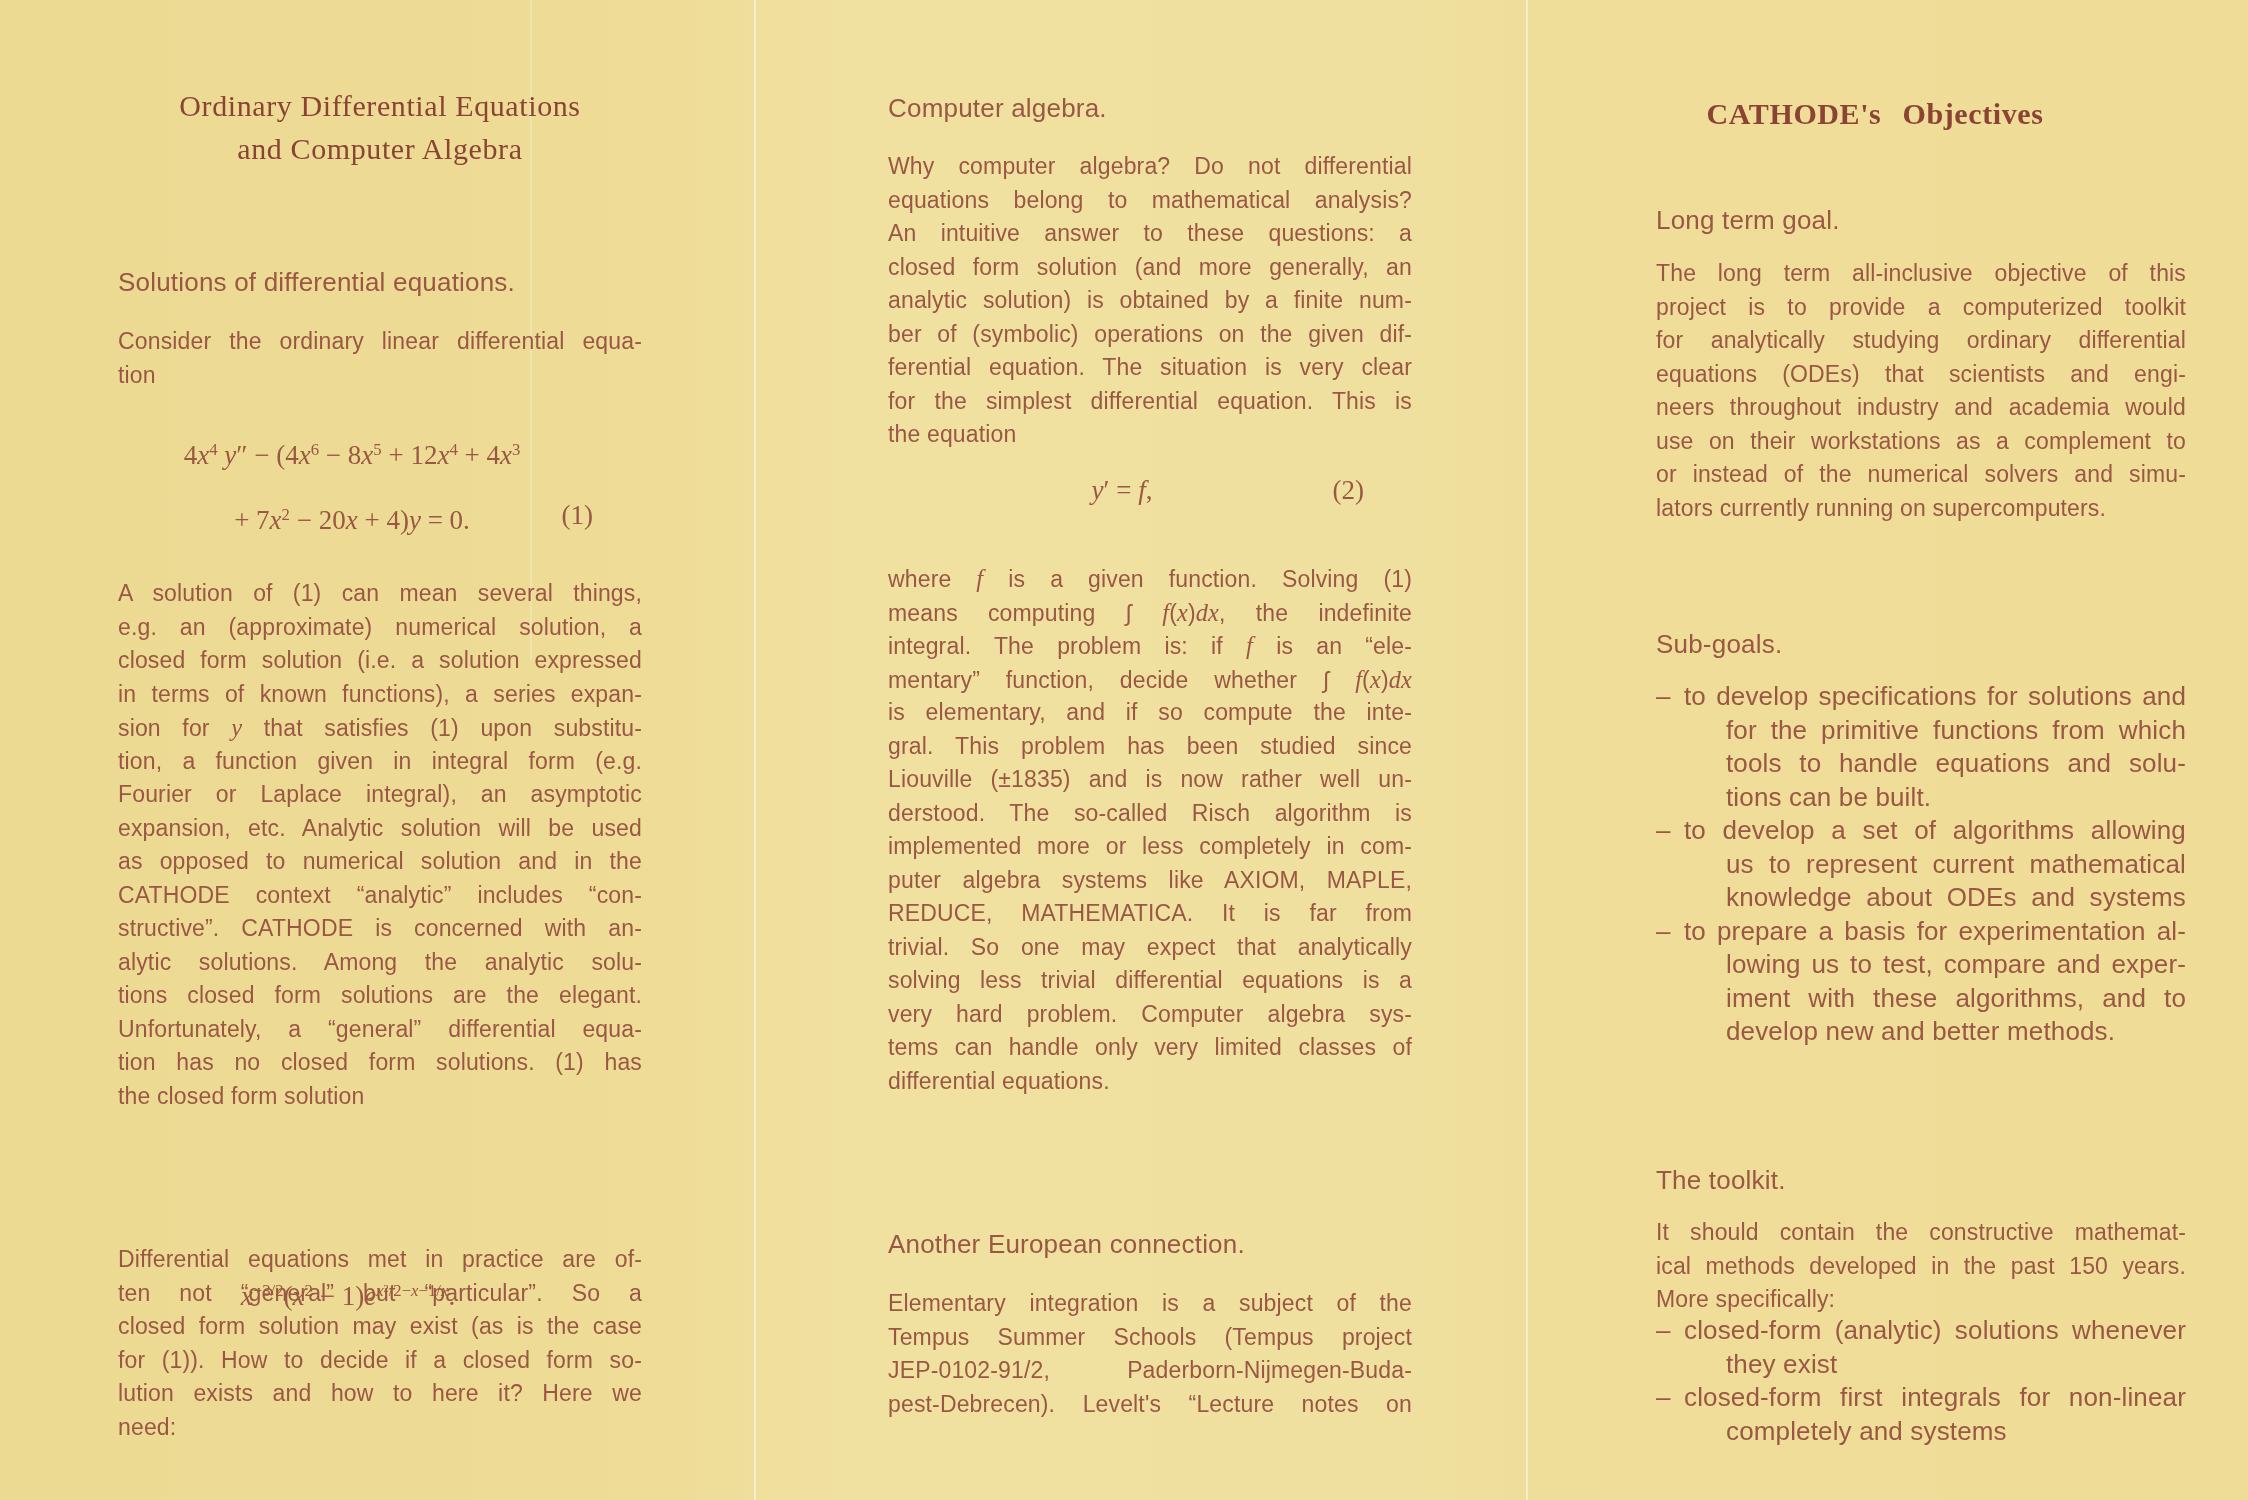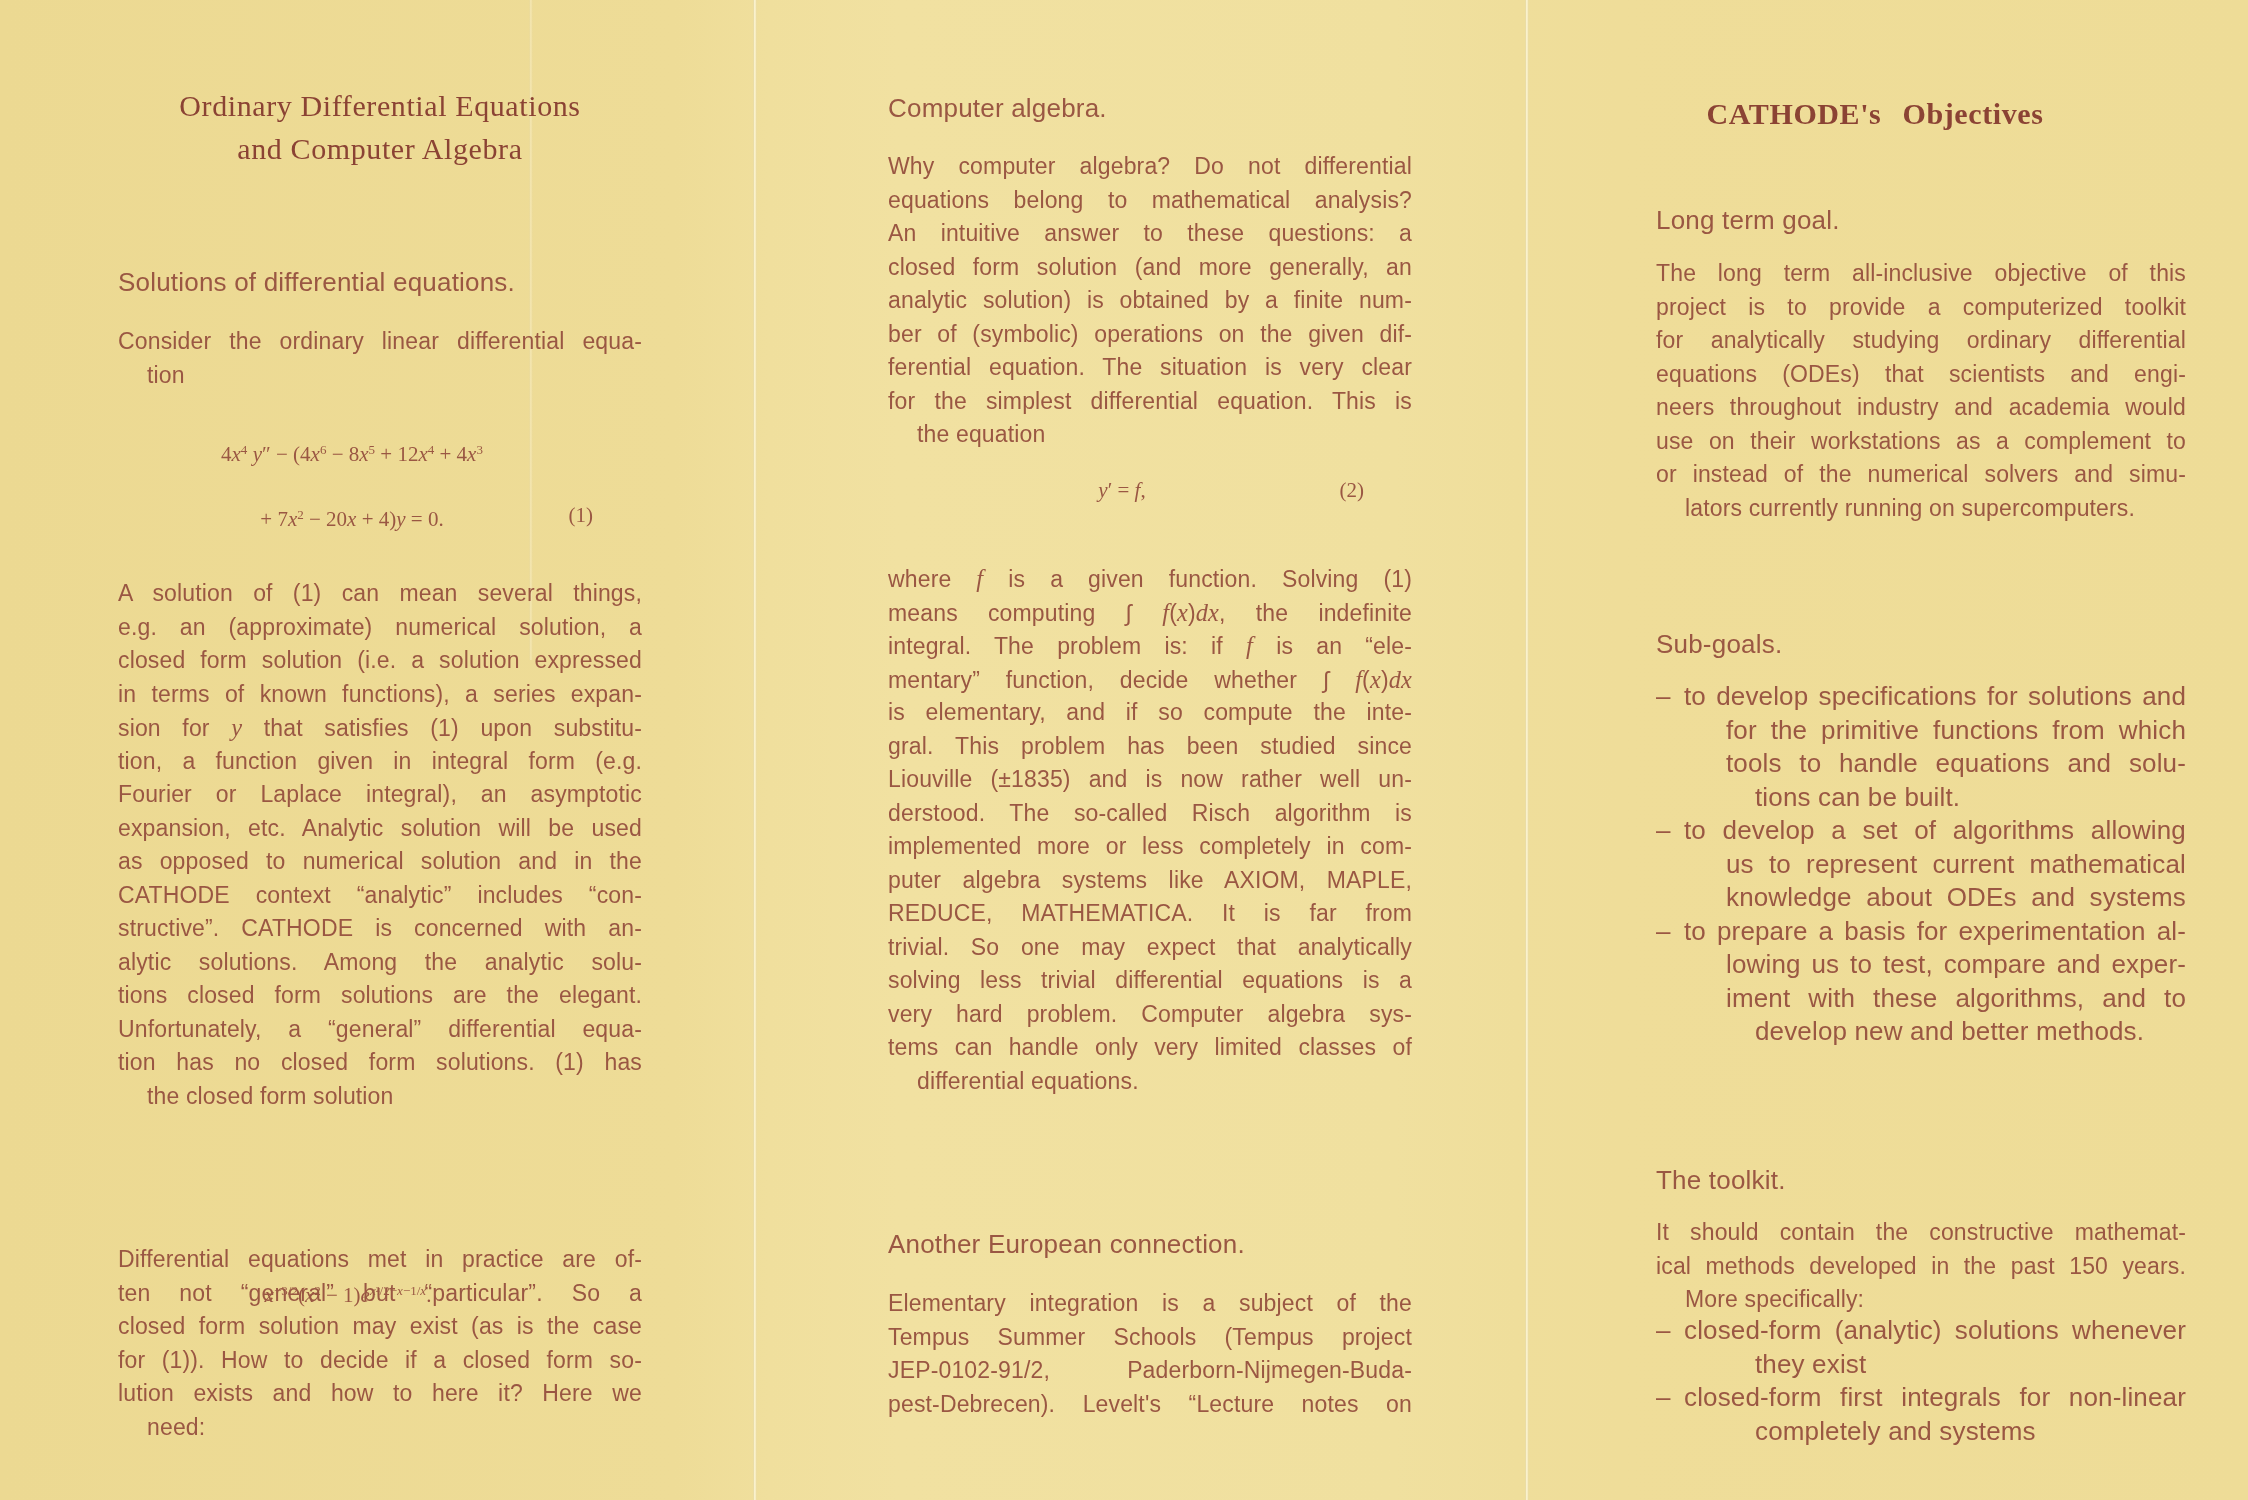--- a/index.html
+++ b/index.html
@@ -58,36 +58,36 @@
     letter-spacing:.2px;
     text-align:left;
   }
 
   .para{font-size:23px;letter-spacing:.15px;}
   .tline{
     height:var(--lh);line-height:var(--lh);
     text-align:justify;text-align-last:justify;
     overflow:hidden;
   }
-  .tline.last{text-align-last:left;margin-left:29px;}
+  .tline.last{text-align-last:left;}
 
   
   .blist{font-size:26px;letter-spacing:.15px;}
   .bullet-first{padding-left:70px;text-indent:-70px;}
   .bullet-cont{padding-left:70px;}
   .dash{display:inline-block;width:28px;text-indent:0;}
 
   
   .para i, .blist i{
     font-family:"Liberation Serif","DejaVu Serif",serif;
     font-style:italic;font-size:1.06em;
   }
   .eq{
     font-family:"Liberation Serif","DejaVu Serif",serif;
-    font-size:21px;
+    font-size:27px;
     text-align:center;
     position:relative;
     color:var(--ink);
   }
   .eq .eline{height:44px;line-height:44px;}
   .eq .eline i{font-style:italic;}
   .eq .eline2{margin-top:21px;}
   .eq sup, .para sup{
     font-size:.62em;
     vertical-align:.55em;

